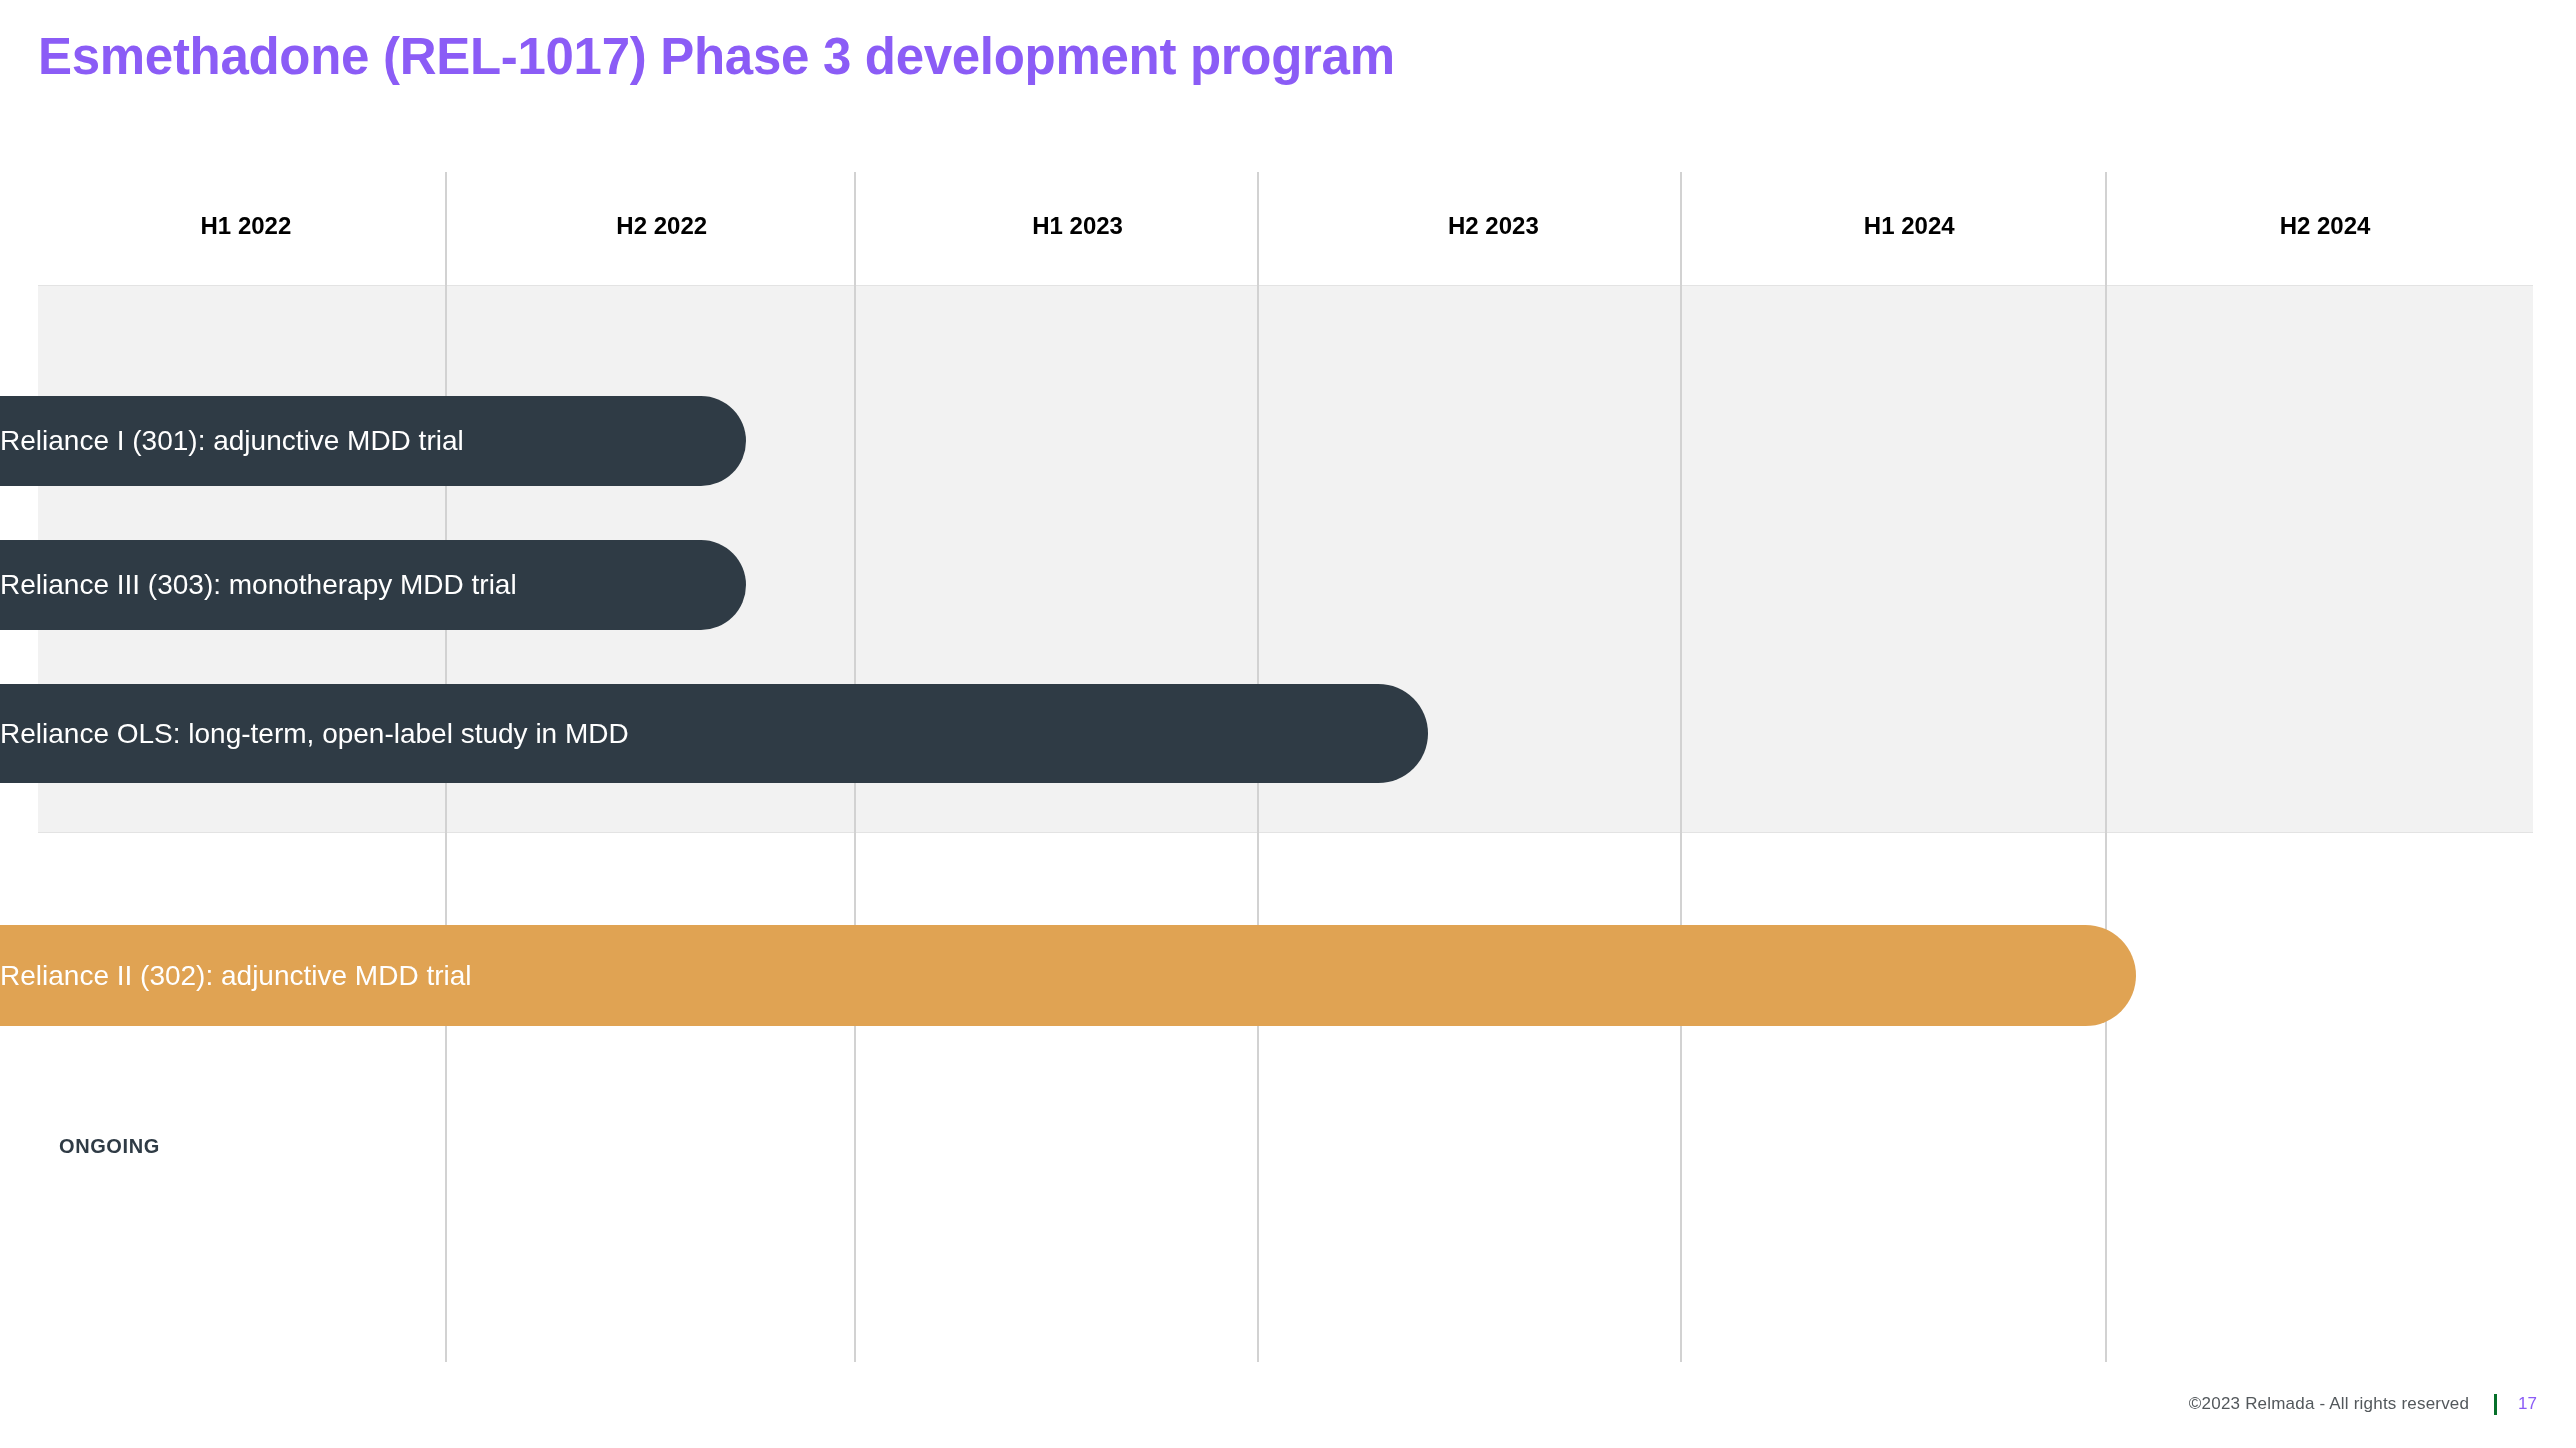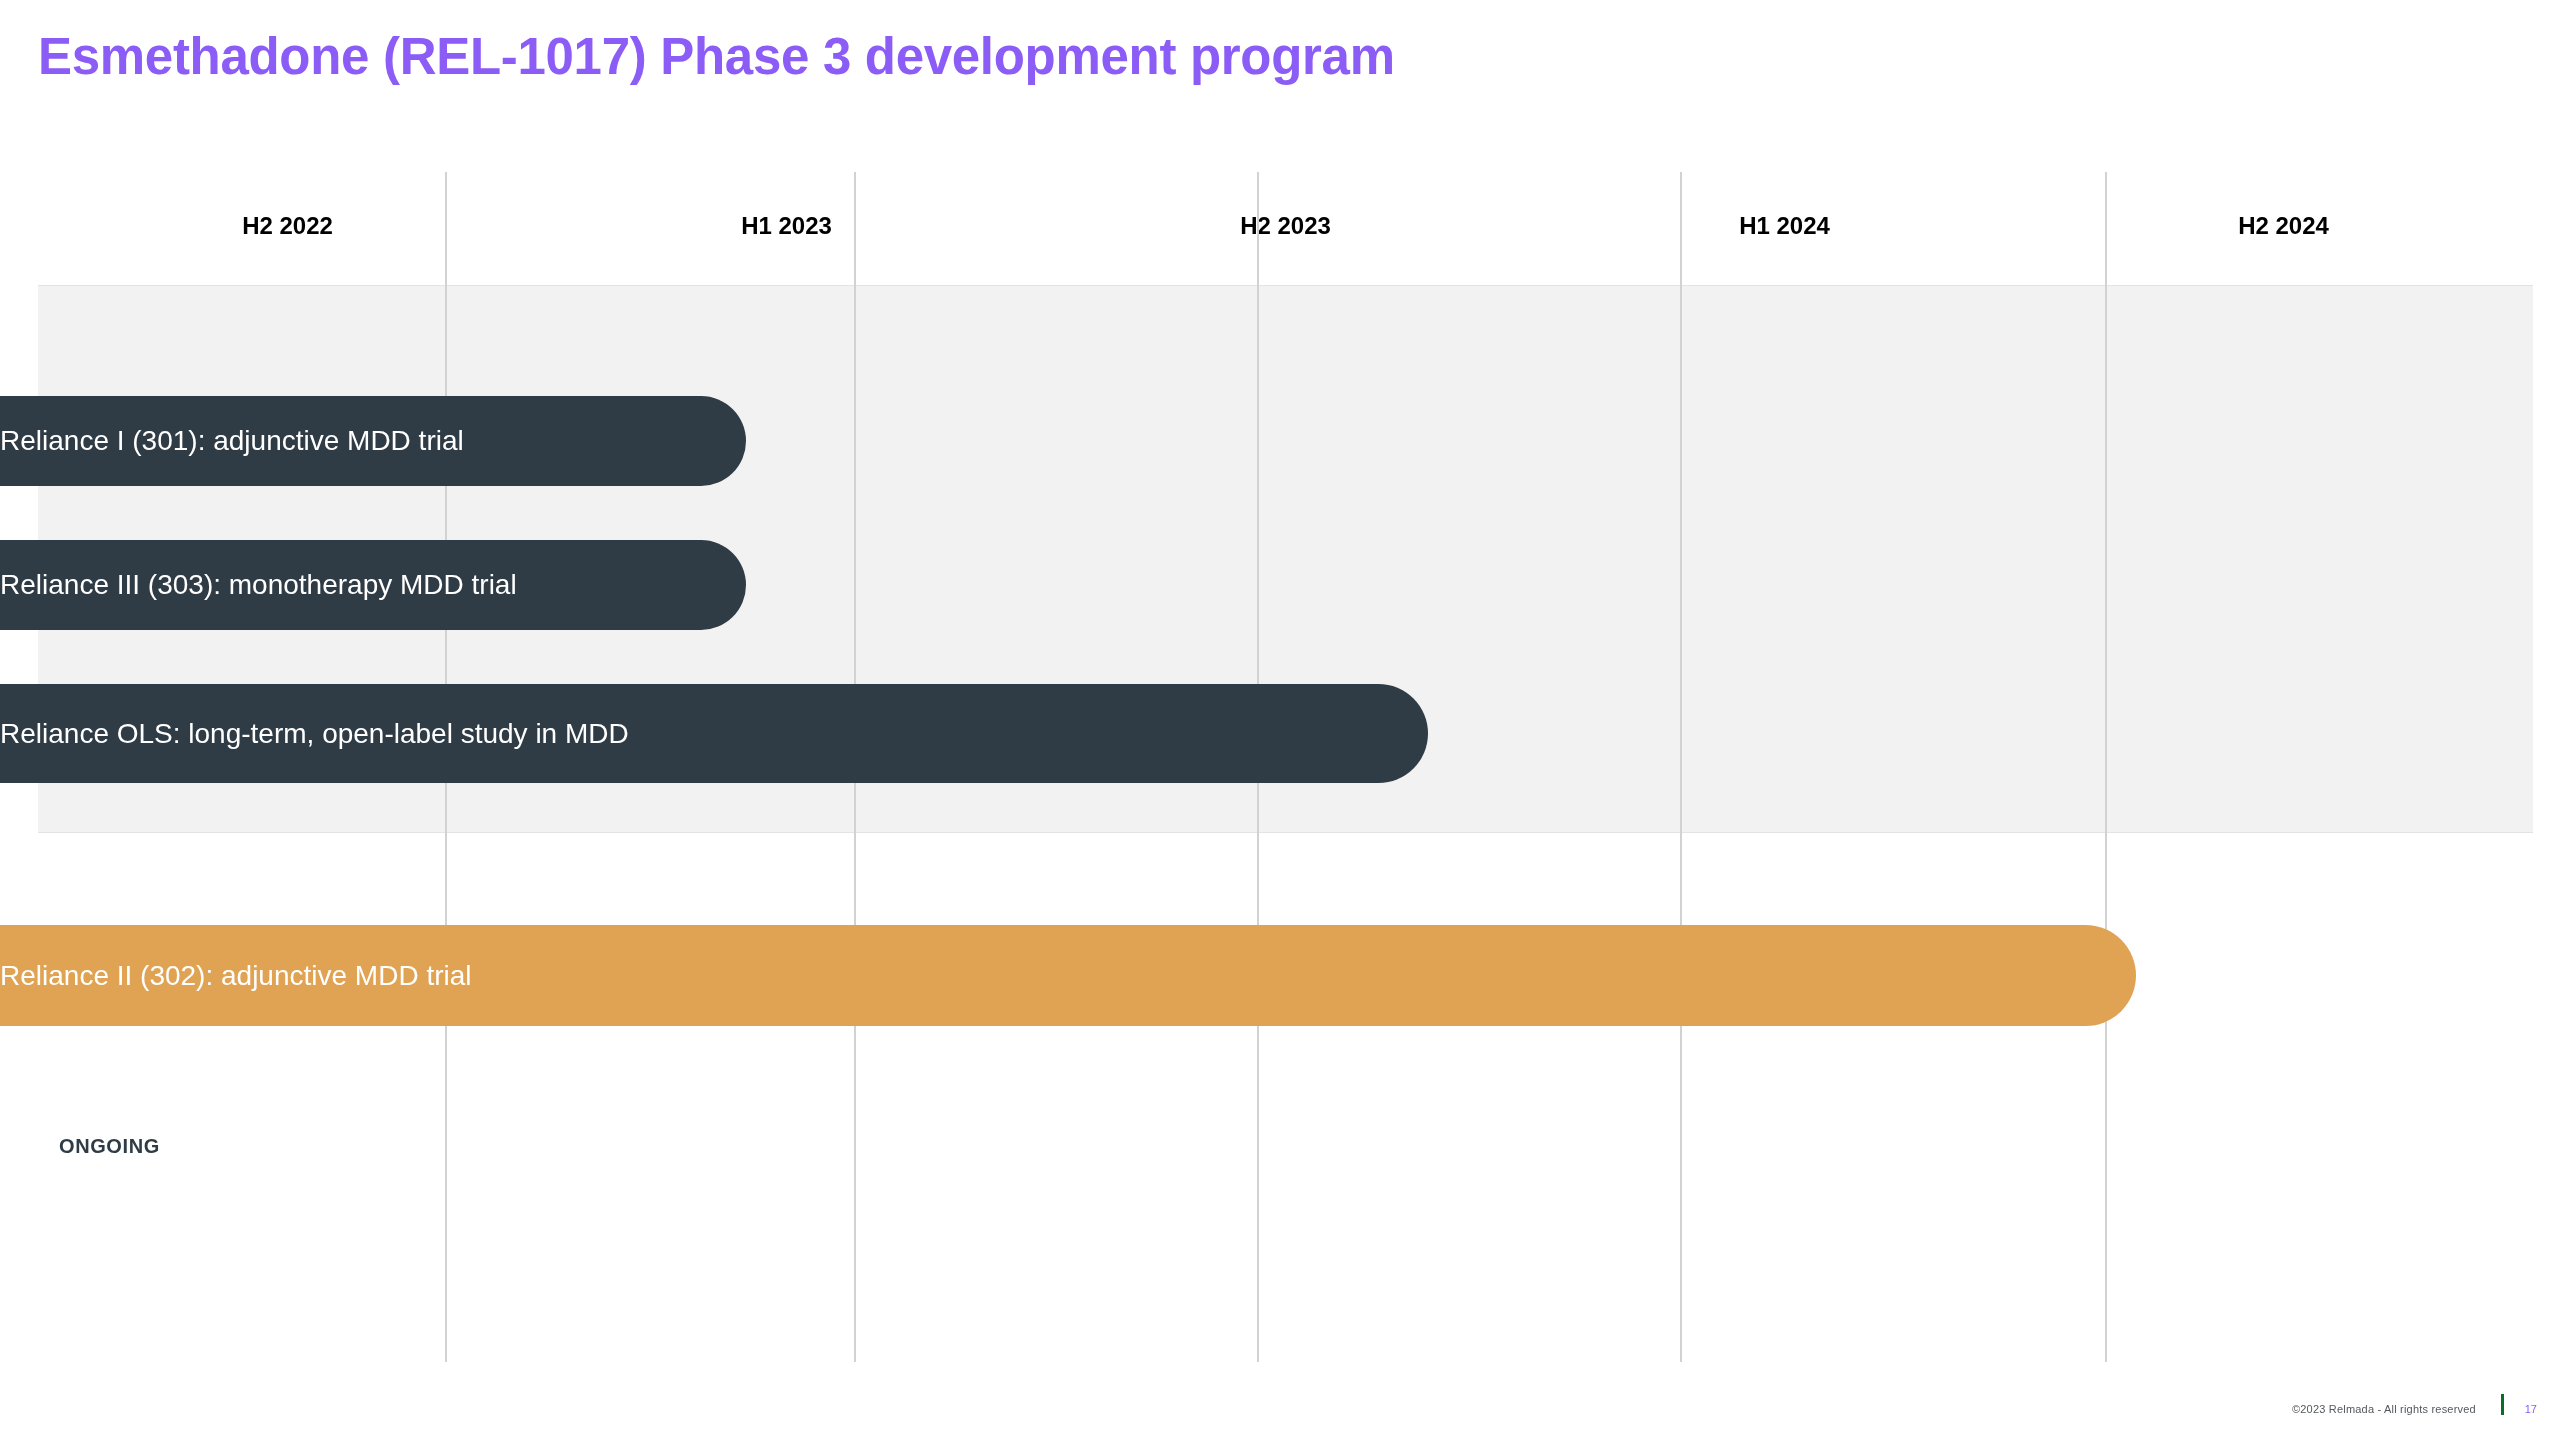--- a/index.html
+++ b/index.html
@@ -104,41 +104,44 @@
   }
 
   .bar-completed{background:#2f3b45;}
   .bar-ongoing{background:#e0a353;}
   .bar-eap{background:#06702a;}
 
   
   #footer{
     position:absolute;right:39px;top:1415px;
     transform:translateY(-100%);
-    display:flex;align-items:flex-end;
-    font-size:11px;color:#53585c;
+    display:flex;align-items:flex-start;
+    font-size:17px;color:#53585c;
     white-space:nowrap;
   }
   #footer-copyright{letter-spacing:0.2px;}
   #footer-divider{
     display:inline-block;
     width:2.9px;height:21px;
     background:#06702a;
     margin:0 21px 0 25px;
   }
   #footer-pagenum{color:#8b5cf6;}
 </style>
 </head>
 <body>
 
 <div id="slide">
 
   <div id="slide-title">Esmethadone (REL-1017) Phase 3 development program</div>
 
   <div id="timeline-header">
+    <div class="period-cell">
+      <span class="period-label">H1 2022</span>
+    </div>
     <div class="period-cell">
       <span class="period-label">H2 2022</span>
     </div>
     <div class="period-cell">
       <span class="period-label">H1 2023</span>
     </div>
     <div class="period-cell">
       <span class="period-label">H2 2023</span>
     </div>
     <div class="period-cell">

